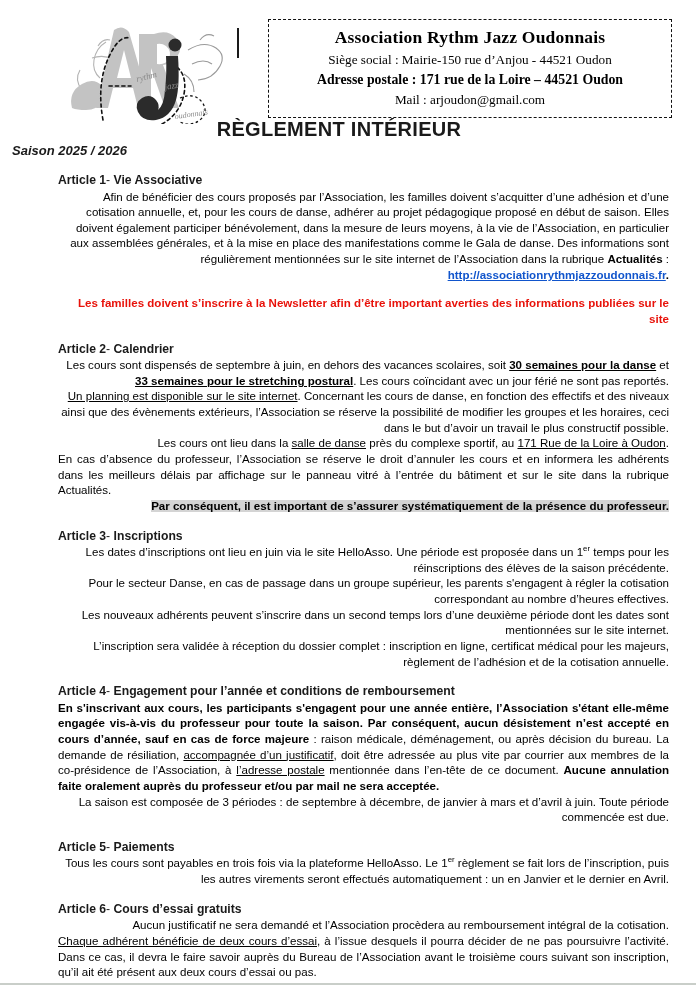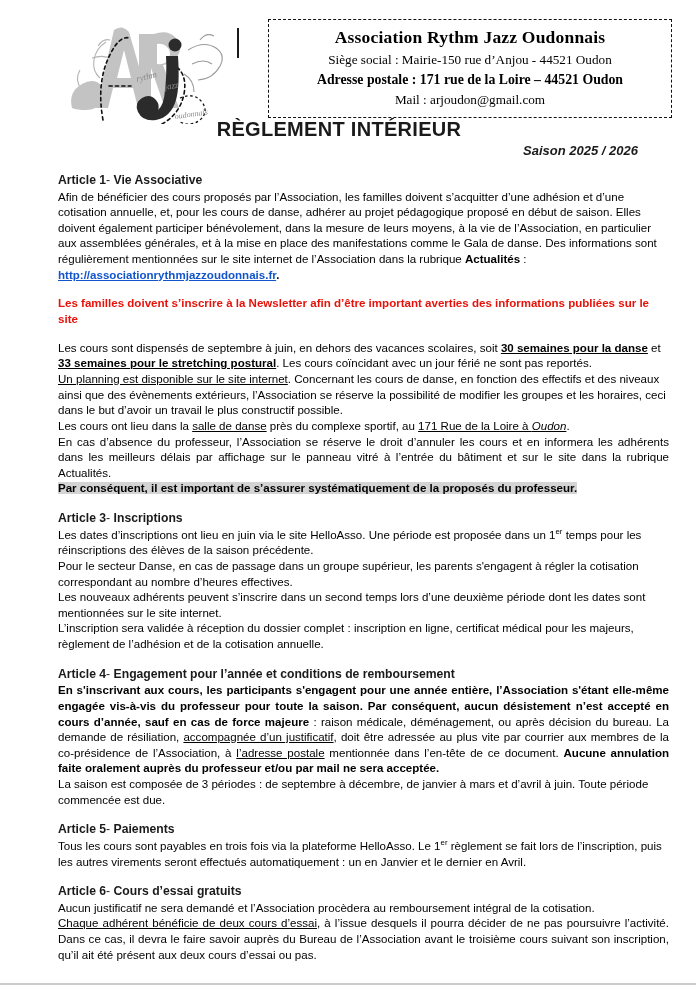--- a/index.html
+++ b/index.html
@@ -70,21 +70,20 @@
   .doc-title {
     text-align: center;
     font-size: 20px;
     font-weight: bold;
     letter-spacing: .3px;
     color: #1a1a1a;
     margin: 6px 0 0 0;
     padding-right: 18px;
   }
   .doc-season {
-    text-align: right;
     font-size: 13px;
     font-weight: bold;
     font-style: italic;
     color: #1a1a1a;
     margin: 2px 58px 0 12px;
   }
 
   
   .content {
     padding: 14px 27px 0 58px;
@@ -94,28 +93,28 @@
   }
   .art-head {
     font-size: 12.2px;
     font-weight: bold;
     color: #1a1a1a;
     margin: 0 0 1px 0;
   }
   .art-head .sep { font-weight: normal; }
   p.para {
     margin: 0;
-    text-align: left;
+    text-align: right;
   }
   p.para.just { text-align: justify; }
   .gap { height: 13px; }
 
   b, .b { font-weight: bold; }
   .u { text-decoration: underline; }
-  .it { font-style: italic; }
+  .it { }
   .link {
     color: #1155cc;
     font-weight: bold;
     text-decoration: underline;
   }
   .alert {
     color: #e8120a;
     font-weight: bold;
   }
   .hl {
@@ -183,25 +182,26 @@
 
   <div class="content">
 
     <div class="art-head"><span>Article 1</span><span class="sep">- </span><span>Vie Associative</span></div>
     <p class="para"><span>Afin de bénéficier des cours proposés par l’Association, les familles doivent s’acquitter d’une adhésion et d’une cotisation annuelle, et, pour les cours de danse, adhérer au projet pédagogique proposé en début de saison. Elles doivent également participer bénévolement, dans la mesure de leurs moyens, à la vie de l’Association, en particulier aux assemblées générales, et à la mise en place des manifestations comme le Gala de danse. Des informations sont régulièrement mentionnées sur le site internet de l’Association dans la rubrique </span><b>Actualités</b><span> : </span><a class="link" href="#">http://associationrythmjazzoudonnais.fr</a><b>.</b></p>
 
     <div class="gap"></div>
     <p class="para alert">Les familles doivent s’inscrire à la Newsletter afin d’être important averties des informations publiées sur le site</p>
 
     <div class="gap"></div>
+    <div class="art-head"><span>Article 2</span><span class="sep">- </span><span>Calendrier</span></div>
     <p class="para"><span>Les cours sont dispensés de septembre à juin, en dehors des vacances scolaires, soit </span><b class="u">30 semaines pour la danse</b><span> et </span><b class="u">33 semaines pour le stretching postural</b><span>. Les cours coïncidant avec un jour férié ne sont pas reportés.</span></p>
     <p class="para"><span class="u">Un planning est disponible sur le site internet</span><span>. Concernant les cours de danse, en fonction des effectifs et des niveaux ainsi que des évènements extérieurs, l’Association se réserve la possibilité de modifier les groupes et les horaires, ceci dans le but d’avoir un travail le plus constructif possible.</span></p>
     <p class="para"><span>Les cours ont lieu dans la </span><span class="u">salle de danse</span><span> près du complexe sportif, au </span><span class="u"><span>171 Rue de la Loire à </span><span class="it">Oudon</span></span><span>.</span></p>
     <p class="para just">En cas d’absence du professeur, l’Association se réserve le droit d’annuler les cours et en informera les adhérents dans les meilleurs délais par affichage sur le panneau vitré à l’entrée du bâtiment et sur le site dans la rubrique Actualités.</p>
-    <p class="para"><span class="hl">Par conséquent, il est important de s’assurer systématiquement de la proposés du professeur.</span></p>
+    <p class="para"><span class="hl">Par conséquent, il est important de s’assurer systématiquement de la présence du professeur.</span></p>
 
     <div class="gap"></div>
     <div class="art-head"><span>Article 3</span><span class="sep">- </span><span>Inscriptions</span></div>
     <p class="para"><span>Les dates d’inscriptions ont lieu en juin via le site HelloAsso. Une période est proposée dans un 1</span><sup>er</sup><span> temps pour les réinscriptions des élèves de la saison précédente.</span></p>
     <p class="para">Pour le secteur Danse, en cas de passage dans un groupe supérieur, les parents s'engagent à régler la cotisation correspondant au nombre d’heures effectives.</p>
     <p class="para"> Les nouveaux adhérents peuvent s’inscrire dans un second temps lors d’une deuxième période dont les dates sont mentionnées sur le site internet.</p>
     <p class="para">L’inscription sera validée à réception du dossier complet : inscription en ligne, certificat médical pour les majeurs, règlement de l’adhésion et de la cotisation annuelle.</p>
 
     <div class="gap"></div>
     <div class="art-head"><span>Article 4</span><span class="sep">- </span><span>Engagement pour l’année et conditions de remboursement</span></div>

